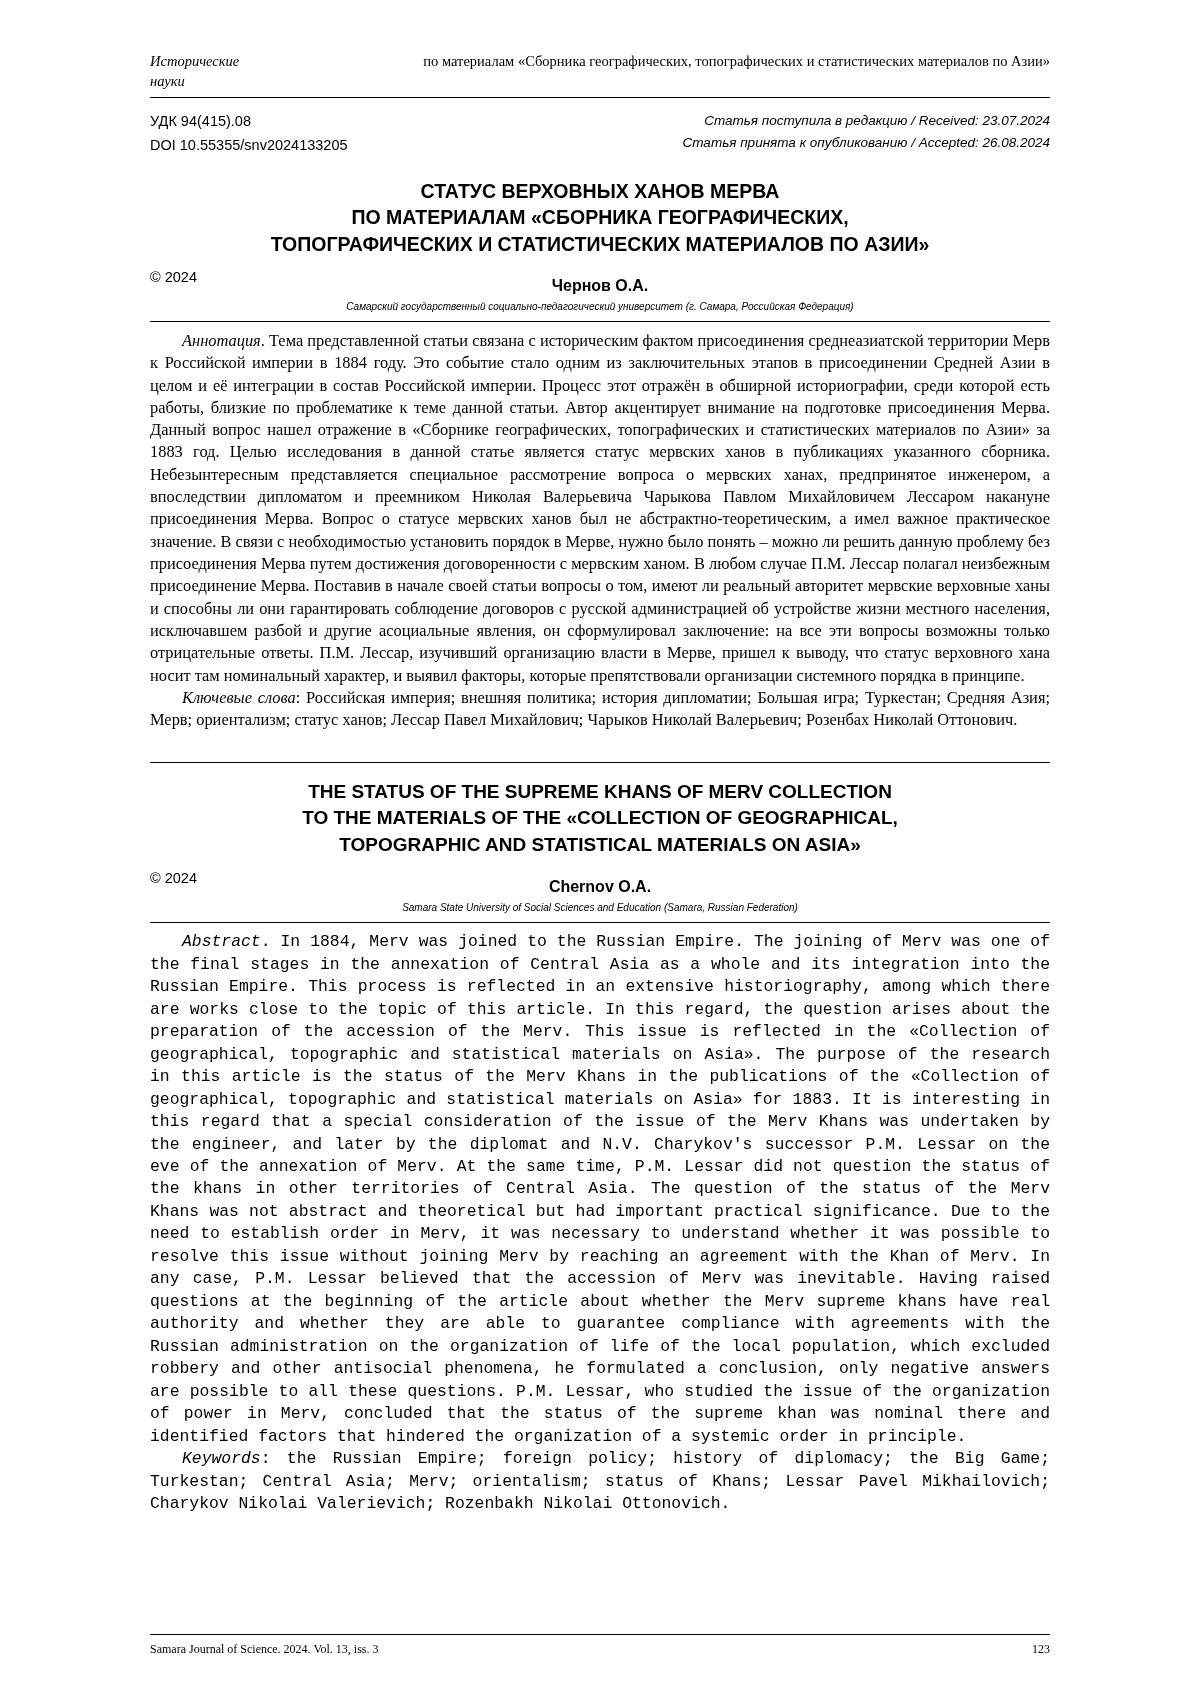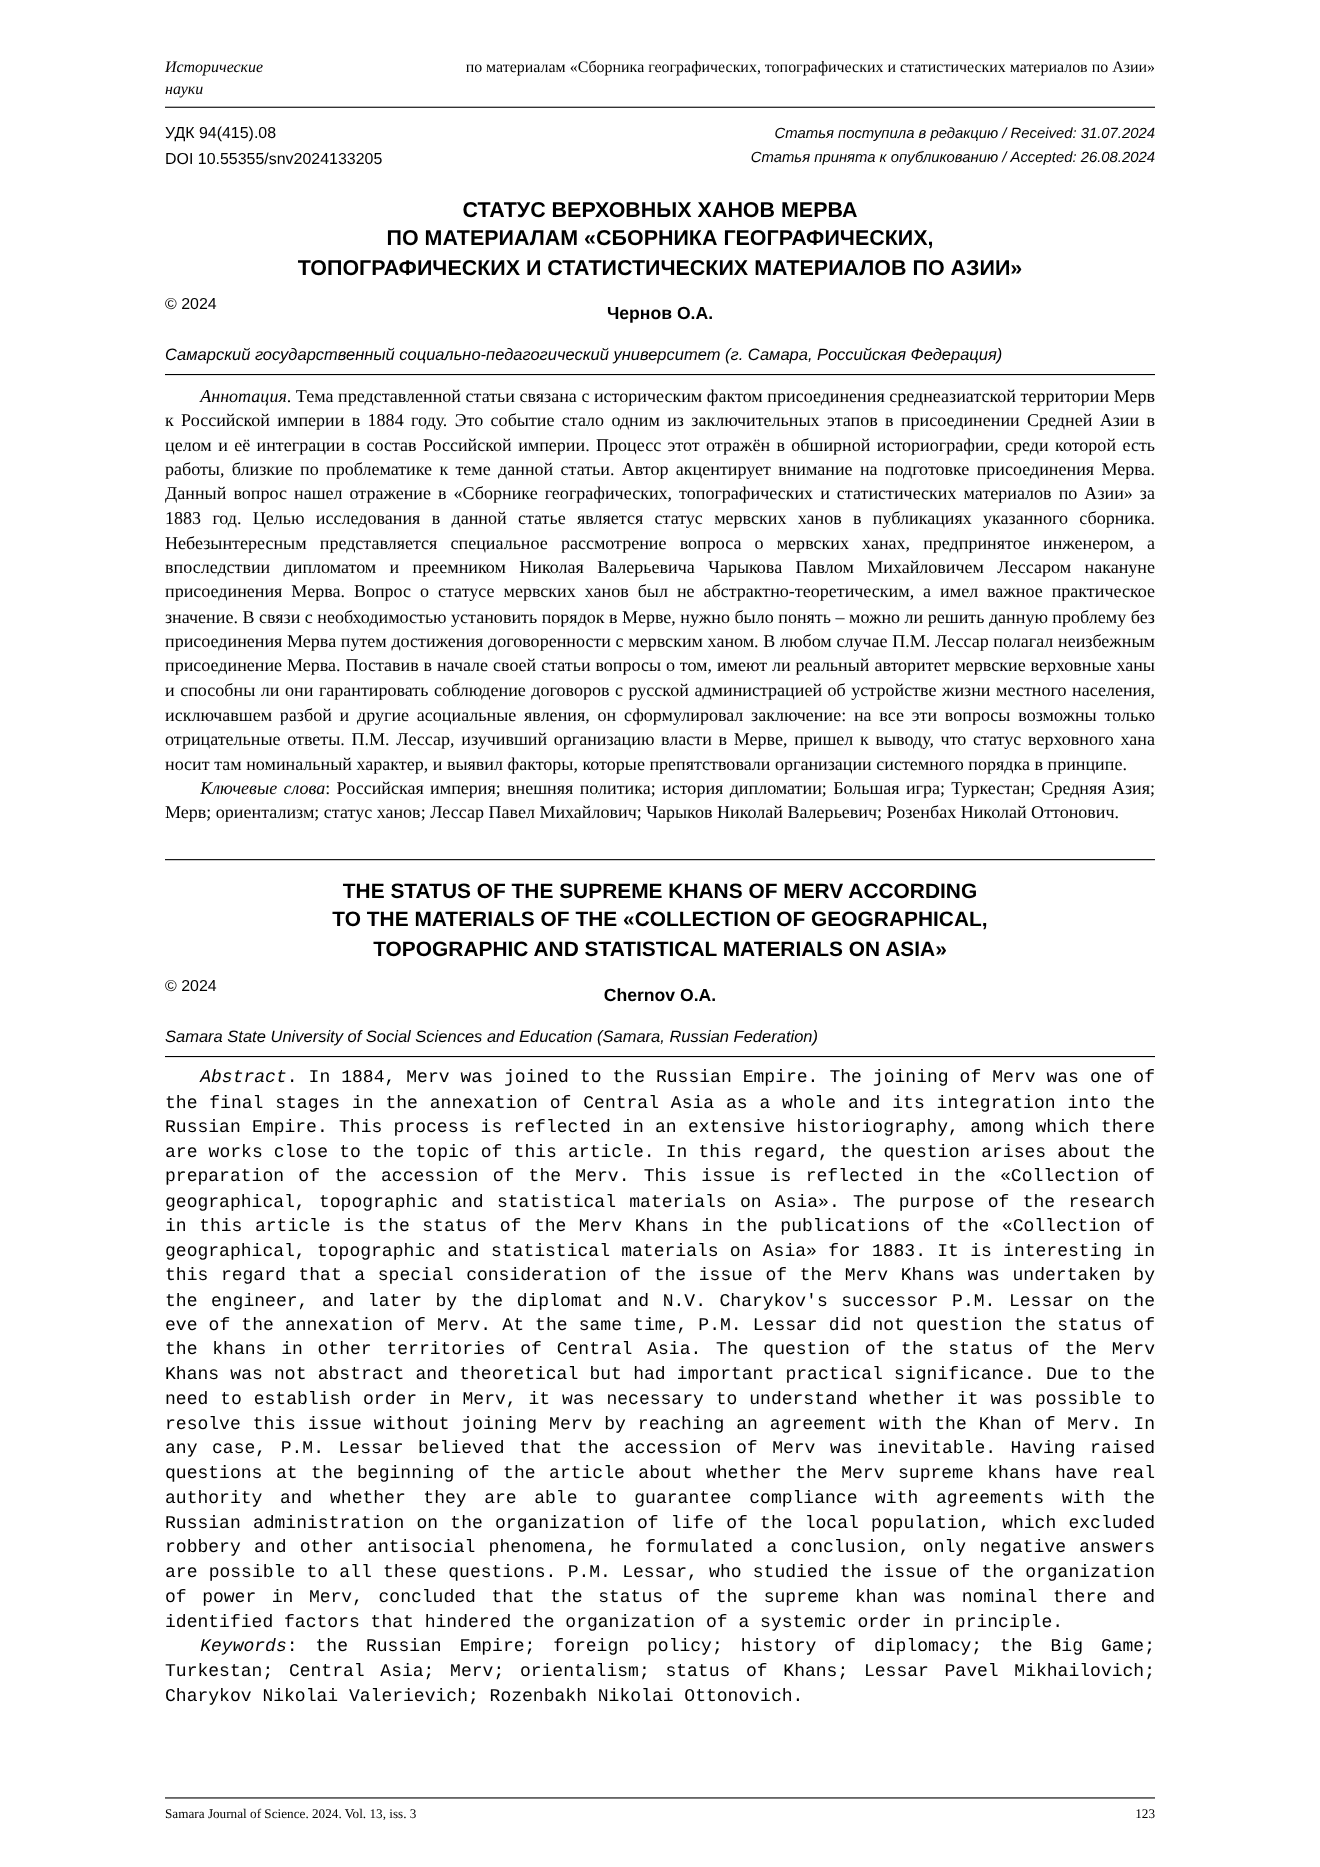--- a/index.html
+++ b/index.html
@@ -92,23 +92,23 @@
   .author {
     font-family: "Liberation Sans", sans-serif;
     font-weight: bold;
     font-size: 16px;
     text-align: center;
     margin-top: -8px;
   }
   .affil {
     font-family: "Liberation Sans", sans-serif;
     font-style: italic;
-    font-size: 15px;
-    text-align: left;
-    margin-top: 19px;
+    font-size: 10px;
+    text-align: center;
+    margin-top: 6px;
     margin-bottom: 9px;
   }
 
   
   .abstract {
     font-size: 16.4px;
     line-height: 1.36;
     text-align: justify;
     text-justify: inter-word;
     margin-top: 8px;
@@ -169,21 +169,21 @@
     </div>
   </div>
   <hr class="rule">
 
   <div class="meta-row">
     <div class="meta-left">
       <div>УДК 94(415).08</div>
       <div>DOI 10.55355/snv2024133205</div>
     </div>
     <div class="meta-right">
-      <div>Статья поступила в редакцию / Received: 31.07.2024</div>
+      <div>Статья поступила в редакцию / Received: 23.07.2024</div>
       <div>Статья принята к опубликованию / Accepted: 26.08.2024</div>
     </div>
   </div>
 
   <div class="title">
     <div>СТАТУС ВЕРХОВНЫХ ХАНОВ МЕРВА</div>
     <div>ПО МАТЕРИАЛАМ «СБОРНИКА ГЕОГРАФИЧЕСКИХ,</div>
     <div>ТОПОГРАФИЧЕСКИХ И СТАТИСТИЧЕСКИХ МАТЕРИАЛОВ ПО АЗИИ»</div>
   </div>
 
@@ -194,21 +194,21 @@
   <hr class="rule-thin">
 
   <div class="abstract">
     <p><span class="lead-it">Аннотация</span><span>. Тема представленной статьи связана с историческим фактом присоединения среднеазиатской территории Мерв к Российской империи в 1884 году. Это событие стало одним из заключительных этапов в присоединении Средней Азии в целом и её интеграции в состав Российской империи. Процесс этот отражён в обширной историографии, среди которой есть работы, близкие по проблематике к теме данной статьи. Автор акцентирует внимание на подготовке присоединения Мерва. Данный вопрос нашел отражение в «Сборнике географических, топографических и статистических материалов по Азии» за 1883 год. Целью исследования в данной статье является статус мервских ханов в публикациях указанного сборника. Небезынтересным представляется специальное рассмотрение вопроса о мервских ханах, предпринятое инженером, а впоследствии дипломатом и преемником Николая Валерьевича Чарыкова Павлом Михайловичем Лессаром накануне присоединения Мерва. Вопрос о статусе мервских ханов был не абстрактно-теоретическим, а имел важное практическое значение. В связи с необходимостью установить порядок в Мерве, нужно было понять – можно ли решить данную проблему без присоединения Мерва путем достижения договоренности с мервским ханом. В любом случае П.М. Лессар полагал неизбежным присоединение Мерва. Поставив в начале своей статьи вопросы о том, имеют ли реальный авторитет мервские верховные ханы и способны ли они гарантировать соблюдение договоров с русской администрацией об устройстве жизни местного населения, исключавшем разбой и другие асоциальные явления, он сформулировал заключение: на все эти вопросы возможны только отрицательные ответы. П.М. Лессар, изучивший организацию власти в Мерве, пришел к выводу, что статус верховного хана носит там номинальный характер, и выявил факторы, которые препятствовали организации системного порядка в принципе.</span></p>
     <p><span class="lead-it">Ключевые слова</span><span>: Российская империя; внешняя политика; история дипломатии; Большая игра; Туркестан; Средняя Азия; Мерв; ориентализм; статус ханов; Лессар Павел Михайлович; Чарыков Николай Валерьевич; Розенбах Николай Оттонович.</span></p>
   </div>
 
   <div class="eng-block">
     <hr class="rule-thin" style="margin-bottom:16px;">
     <div class="eng-title">
-      <div>THE STATUS OF THE SUPREME KHANS OF MERV ACCORDING</div>
+      <div>THE STATUS OF THE SUPREME KHANS OF MERV COLLECTION</div>
       <div>TO THE MATERIALS OF THE «COLLECTION OF GEOGRAPHICAL,</div>
       <div>TOPOGRAPHIC AND STATISTICAL MATERIALS ON ASIA»</div>
     </div>
 
     <div class="copyright">© 2024</div>
     <div class="author">Chernov O.A.</div>
     <div class="affil">Samara State University of Social Sciences and Education (Samara, Russian Federation)</div>
 
     <hr class="rule-thin">
 

